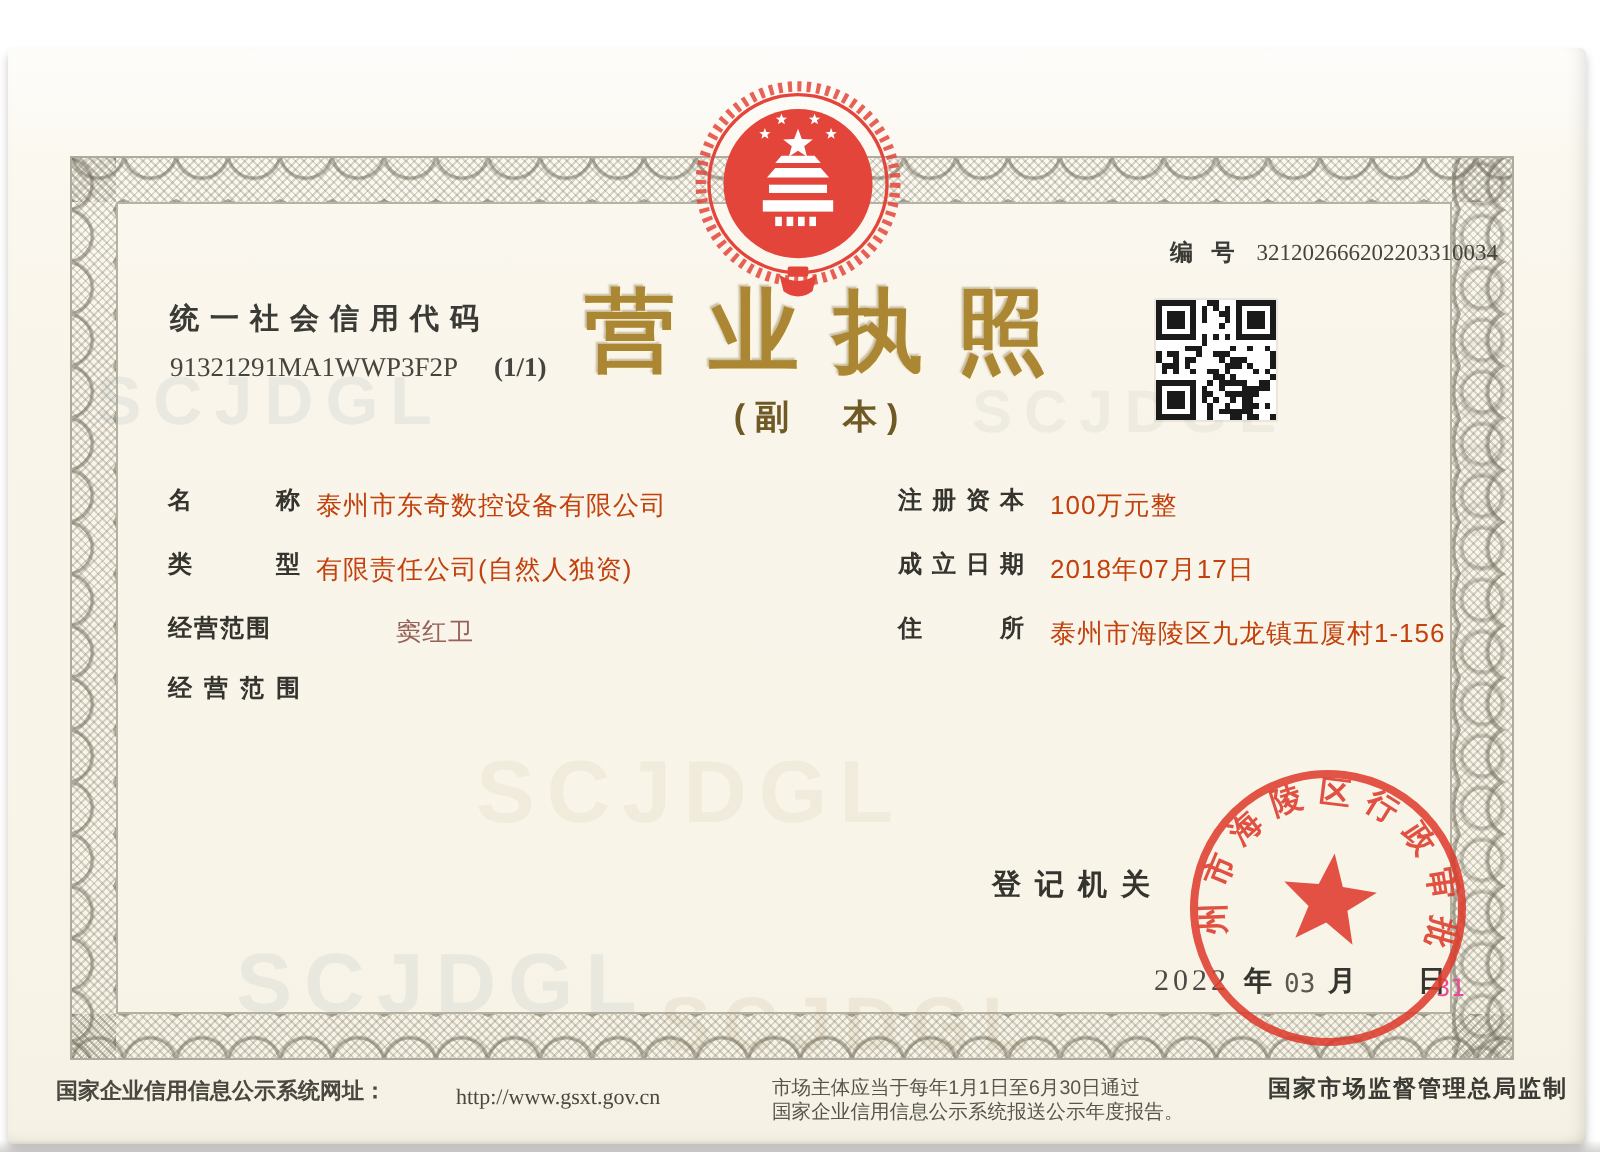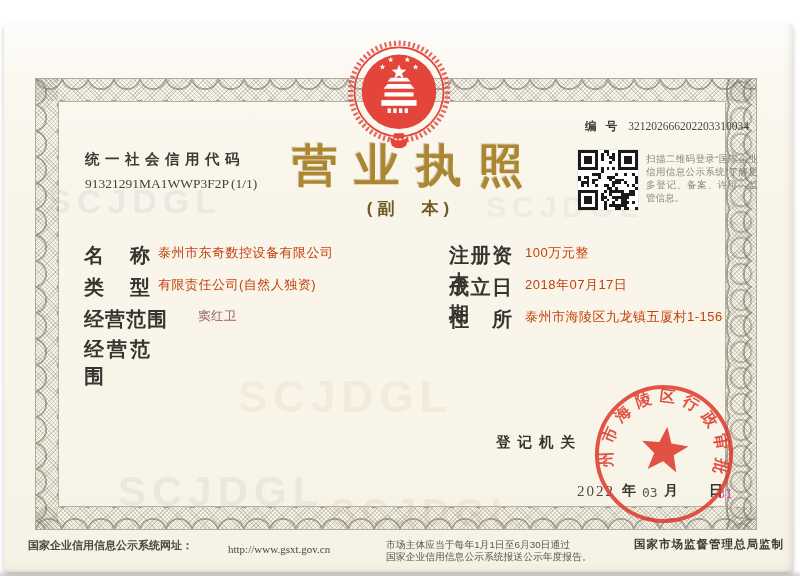--- a/index.html
+++ b/index.html
@@ -52,37 +52,37 @@
   .wm3 { left:118px; top:468px; font-size:42px; color:rgba(130,145,165,.11); }
   .wm4 { left:330px; top:492px; font-size:38px; color:rgba(175,155,110,.13); }
   .wm5 { left:238px; top:372px; font-size:44px; color:rgba(180,160,110,.10); }
   .wm6 { left:724px; top:140px; font-size:26px; color:rgba(150,150,140,.12); writing-mode:vertical-rl; letter-spacing:10px; }
 
   
   .ccode-label { position:absolute; left:85px; top:150px; font-size:14.5px; font-weight:bold;
     letter-spacing:5.5px; color:#3a3a36; }
   .ccode-row { position:absolute; left:85px; top:176px; font-size:13.5px;
     font-family:"Liberation Serif", serif; color:#45443e; }
-  .ccode-page { margin-left:2px; }
+  .ccode-page { margin-left:18px;font-weight:bold; }
   .doc-title { position:absolute; left:252px; top:136px; width:312px; text-align:center;
     font-size:45px; font-weight:bold; color:#ab8633; letter-spacing:17px; padding-left:17px;
     text-shadow:1px 1px 0 rgba(255,248,220,.55), -1px -1px 1px rgba(110,80,15,.35); }
   .doc-subtitle { position:absolute; left:252px; top:197px; width:312px; text-align:center;
     font-size:17px; font-weight:bold; color:#6f5a26; letter-spacing:5px; padding-left:5px; }
   .serial-row { position:absolute; left:585px; top:119px; font-size:11.5px; color:#45443e; }
   .serial-label { font-weight:bold; letter-spacing:3px; color:#3a3a36; margin-right:8px; }
   .serial-number { font-family:"Liberation Serif", serif; }
 
   .qr-box { position:absolute; left:578px; top:150px; width:60px; height:60px; background:#fff;
     outline:1px solid rgba(0,0,0,.06); }
   .qr-caption { position:absolute; left:646px; top:152px; width:112px; font-size:9.5px;
     line-height:13px; color:#8a8478; text-align:justify; }
 
   
-  .lbl { position:absolute; font-size:20px; font-weight:bold; color:#35342f;
+  .lbl { position:absolute; font-size:12px; font-weight:bold; color:#35342f;
     text-align:justify; text-align-last:justify; }
   .val { position:absolute; font-size:13px; color:#c2410c; letter-spacing:.5px; white-space:nowrap; }
   .lbl.l1 { left:84px; top:242px; width:66px; }
   .lbl.l2 { left:84px; top:274px; width:66px; }
   .lbl.l3 { left:84px; top:306px; width:108px; text-align-last:auto; letter-spacing:1px; }
   .lbl.l4 { left:84px; top:336px; width:66px; }
   .val.v1 { left:158px; top:244px; }
   .val.v2 { left:158px; top:276px; }
   .val.v3 { left:198px; top:308px; font-size:12.5px; color:#96625a; }
   .val.v4 { left:158px; top:337px; width:297px; white-space:normal; font-size:12.5px;
@@ -288,21 +288,20 @@
       <rect x="0" y="0" width="7" height="7" fill="#1a1a1a"></rect>
       <rect x="1" y="1" width="5" height="5" fill="#ffffff"></rect>
       <rect x="2" y="2" width="3" height="3" fill="#1a1a1a"></rect>
       <rect x="14" y="0" width="7" height="7" fill="#1a1a1a"></rect>
       <rect x="15" y="1" width="5" height="5" fill="#ffffff"></rect>
       <rect x="16" y="2" width="3" height="3" fill="#1a1a1a"></rect>
       <rect x="0" y="14" width="7" height="7" fill="#1a1a1a"></rect>
       <rect x="1" y="15" width="5" height="5" fill="#ffffff"></rect>
       <rect x="2" y="16" width="3" height="3" fill="#1a1a1a"></rect>
     </svg>
-  <div class="qr-caption">扫描二维码登录“国家企业信用信息公示系统”了解更多登记、备案、许可、监管信息。</div>
 
   <div class="lbl l1">名称</div>
   <div class="val v1">泰州市东奇数控设备有限公司</div>
   <div class="lbl l2">类型</div>
   <div class="val v2">有限责任公司(自然人独资)</div>
   <div class="lbl l3">经营范围</div>
   <div class="val v3">窦红卫</div>
   <div class="lbl l4">经营范围</div>
 
   <div class="lbl r1">注册资本</div>

